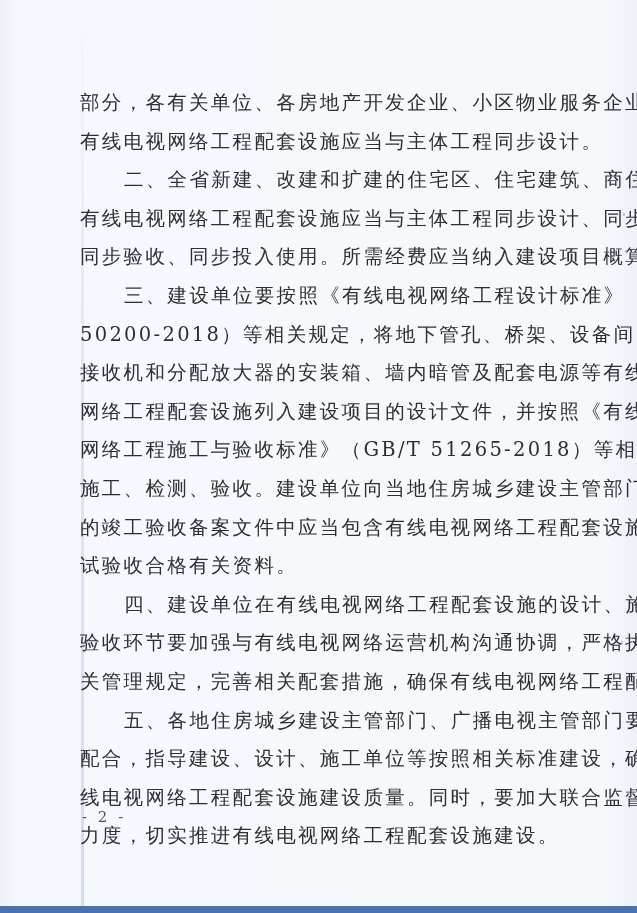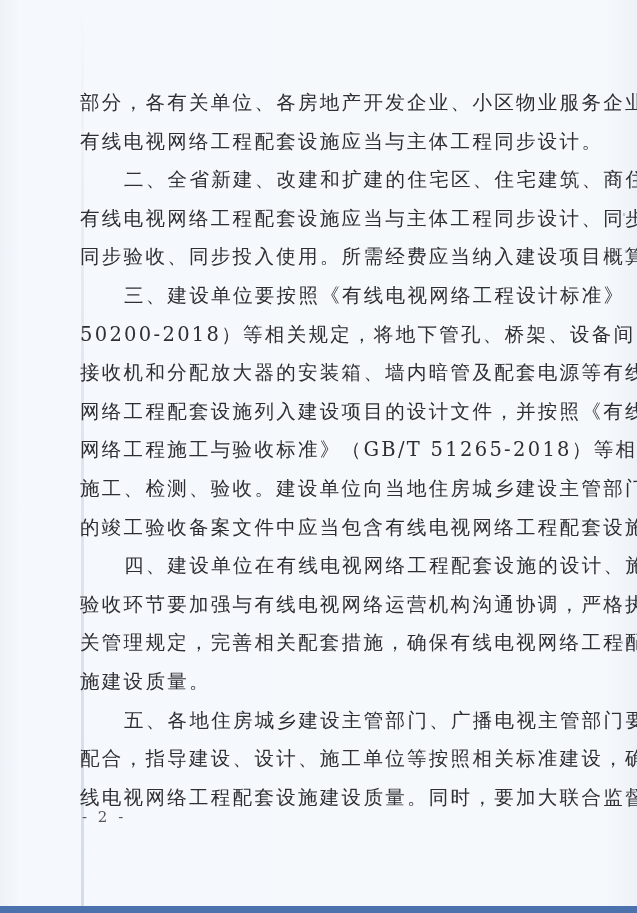--- a/index.html
+++ b/index.html
@@ -47,27 +47,28 @@
   <div class="line indent">二、全省新建、改建和扩建的住宅区、住宅建筑、商住楼等</div>
   <div class="line">有线电视网络工程配套设施应当与主体工程同步设计、同步施工、</div>
   <div class="line">同步验收、同步投入使用。所需经费应当纳入建设项目概算。</div>
   <div class="line indent">三、建设单位要按照《有线电视网络工程设计标准》（GB/T</div>
   <div class="line">50200-2018）等相关规定，将地下管孔、桥架、设备间、楼内光</div>
   <div class="line">接收机和分配放大器的安装箱、墙内暗管及配套电源等有线电视</div>
   <div class="line">网络工程配套设施列入建设项目的设计文件，并按照《有线电视</div>
   <div class="line">网络工程施工与验收标准》（GB/T 51265-2018）等相关规定组织</div>
   <div class="line">施工、检测、验收。建设单位向当地住房城乡建设主管部门报送</div>
   <div class="line">的竣工验收备案文件中应当包含有线电视网络工程配套设施测</div>
+  <div class="line">试验收合格有关资料。</div>
   <div class="line indent">四、建设单位在有线电视网络工程配套设施的设计、施工和</div>
   <div class="line">验收环节要加强与有线电视网络运营机构沟通协调，严格执行相</div>
   <div class="line">关管理规定，完善相关配套措施，确保有线电视网络工程配套设</div>
-  <div class="line">施建设质量。</div>
   <div class="line indent">五、各地住房城乡建设主管部门、广播电视主管部门要密切</div>
   <div class="line">配合，指导建设、设计、施工单位等按照相关标准建设，确保有</div>
   <div class="line">线电视网络工程配套设施建设质量。同时，要加大联合监督检查</div>
+  <div class="line">力度，切实推进有线电视网络工程配套设施建设。</div>
 </div>
 
 <div class="page-number">- 2 -</div>
 
 <div class="speck" style="left:623px;top:213px;"></div>
 <div class="speck" style="left:625px;top:250px;"></div>
 <div class="speck" style="left:621px;top:641px;"></div>
 
 <div class="bottom-bar"></div>
 

